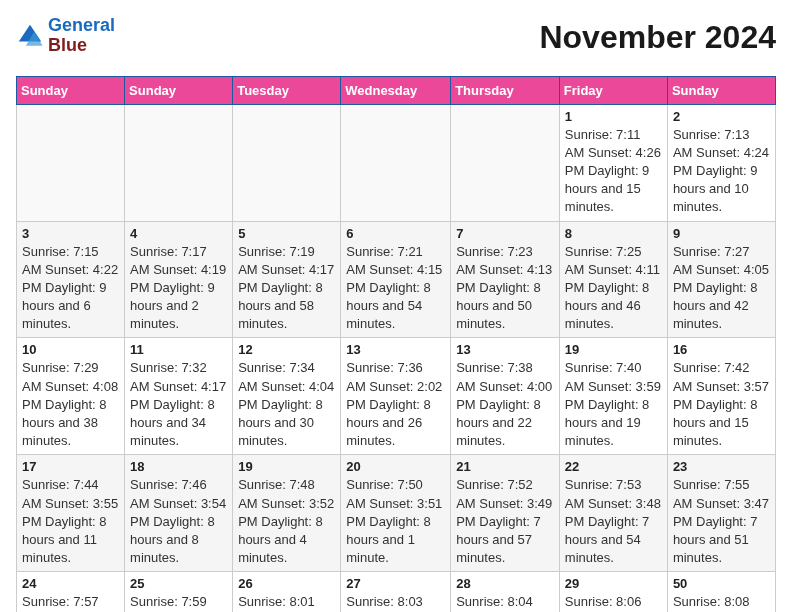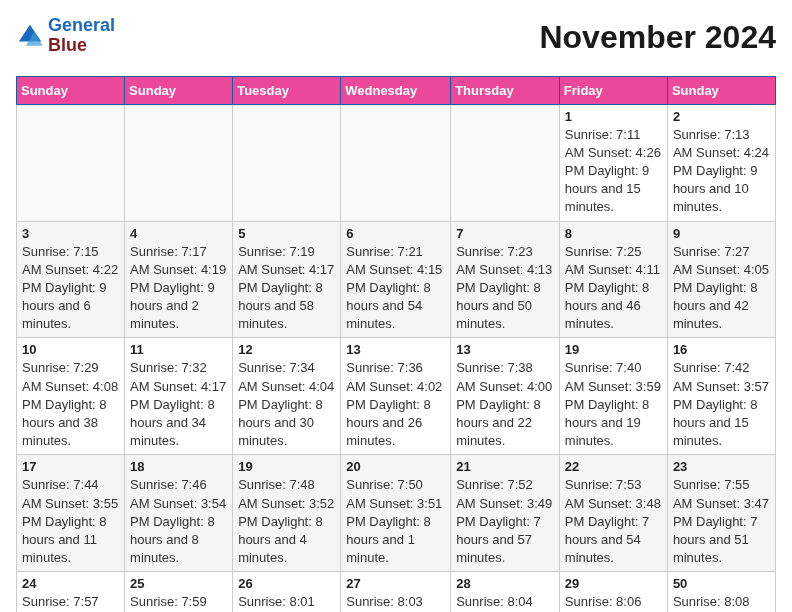--- a/index.html
+++ b/index.html
@@ -196,21 +196,21 @@
         </td>
         <td>
           <span class="day-num">12</span>
           <div class="day-info">Sunrise: 7:34 AM
 Sunset: 4:04 PM
 Daylight: 8 hours and 30 minutes.</div>
         </td>
         <td>
           <span class="day-num">13</span>
           <div class="day-info">Sunrise: 7:36 AM
-Sunset: 4:02 PM
+Sunset: 2:02 PM
 Daylight: 8 hours and 26 minutes.</div>
         </td>
         <td>
           <span class="day-num">13</span>
           <div class="day-info">Sunrise: 7:38 AM
 Sunset: 4:00 PM
 Daylight: 8 hours and 22 minutes.</div>
         </td>
         <td>
           <span class="day-num">19</span>

